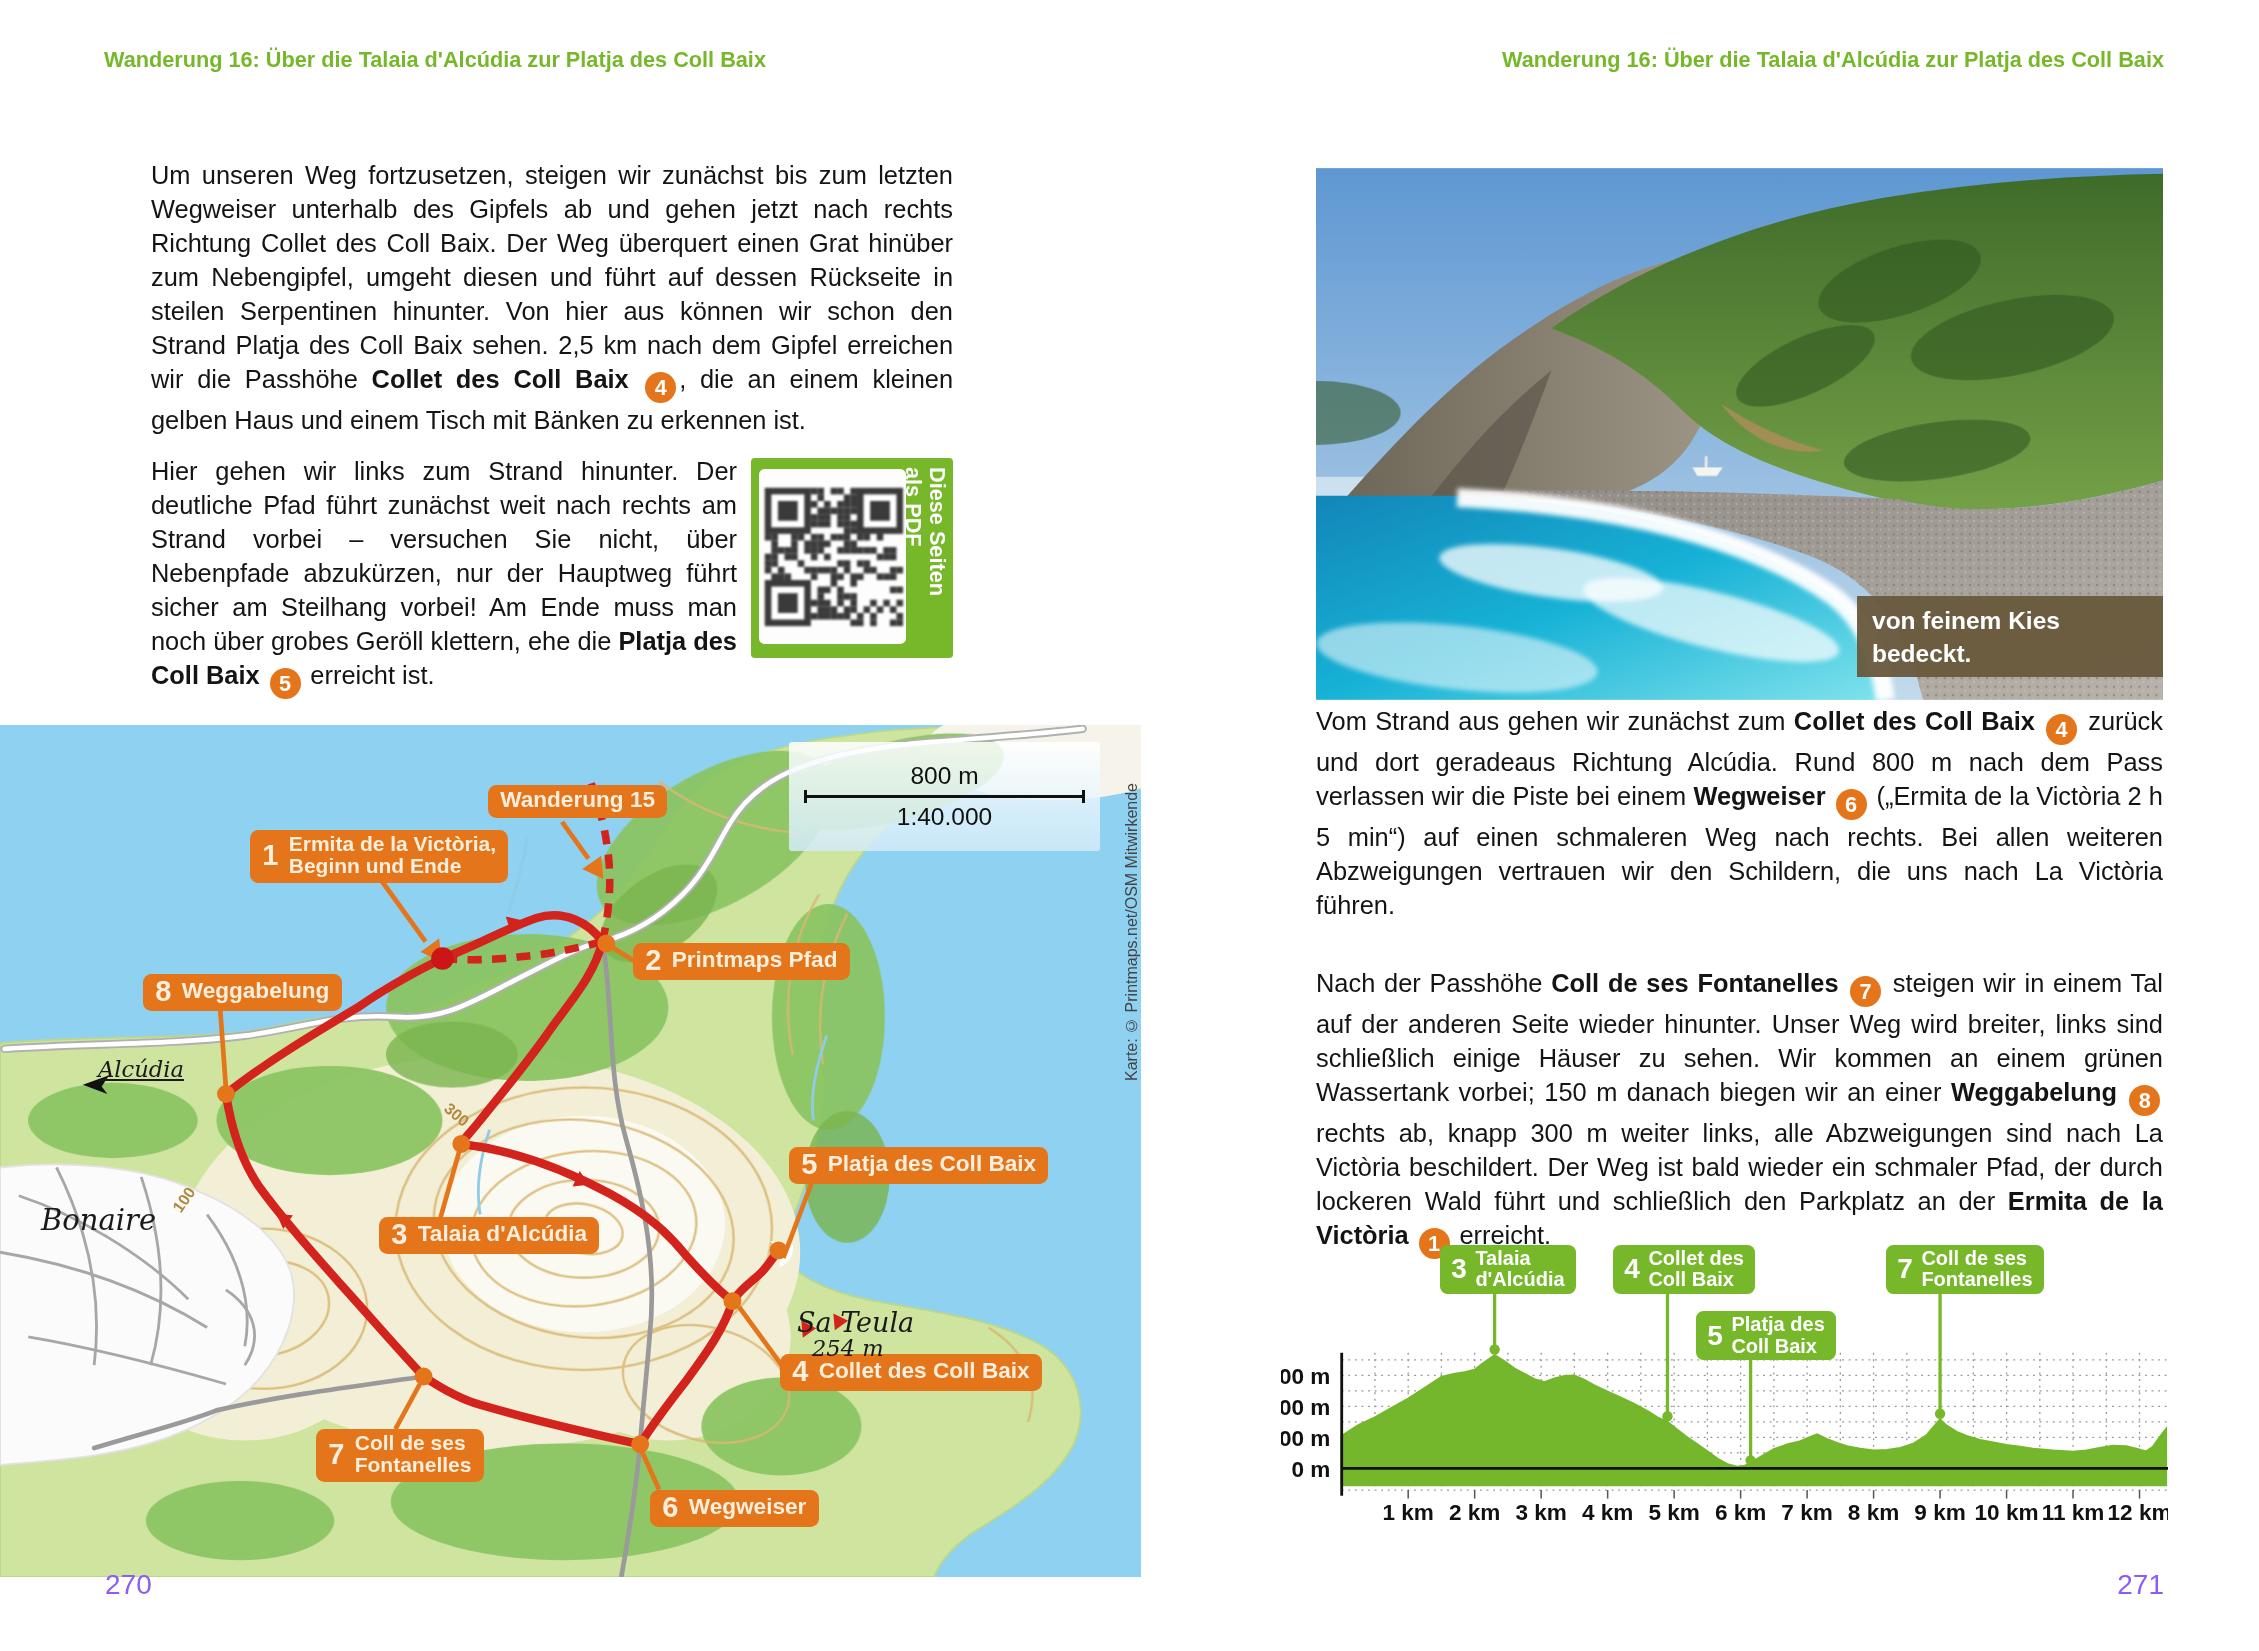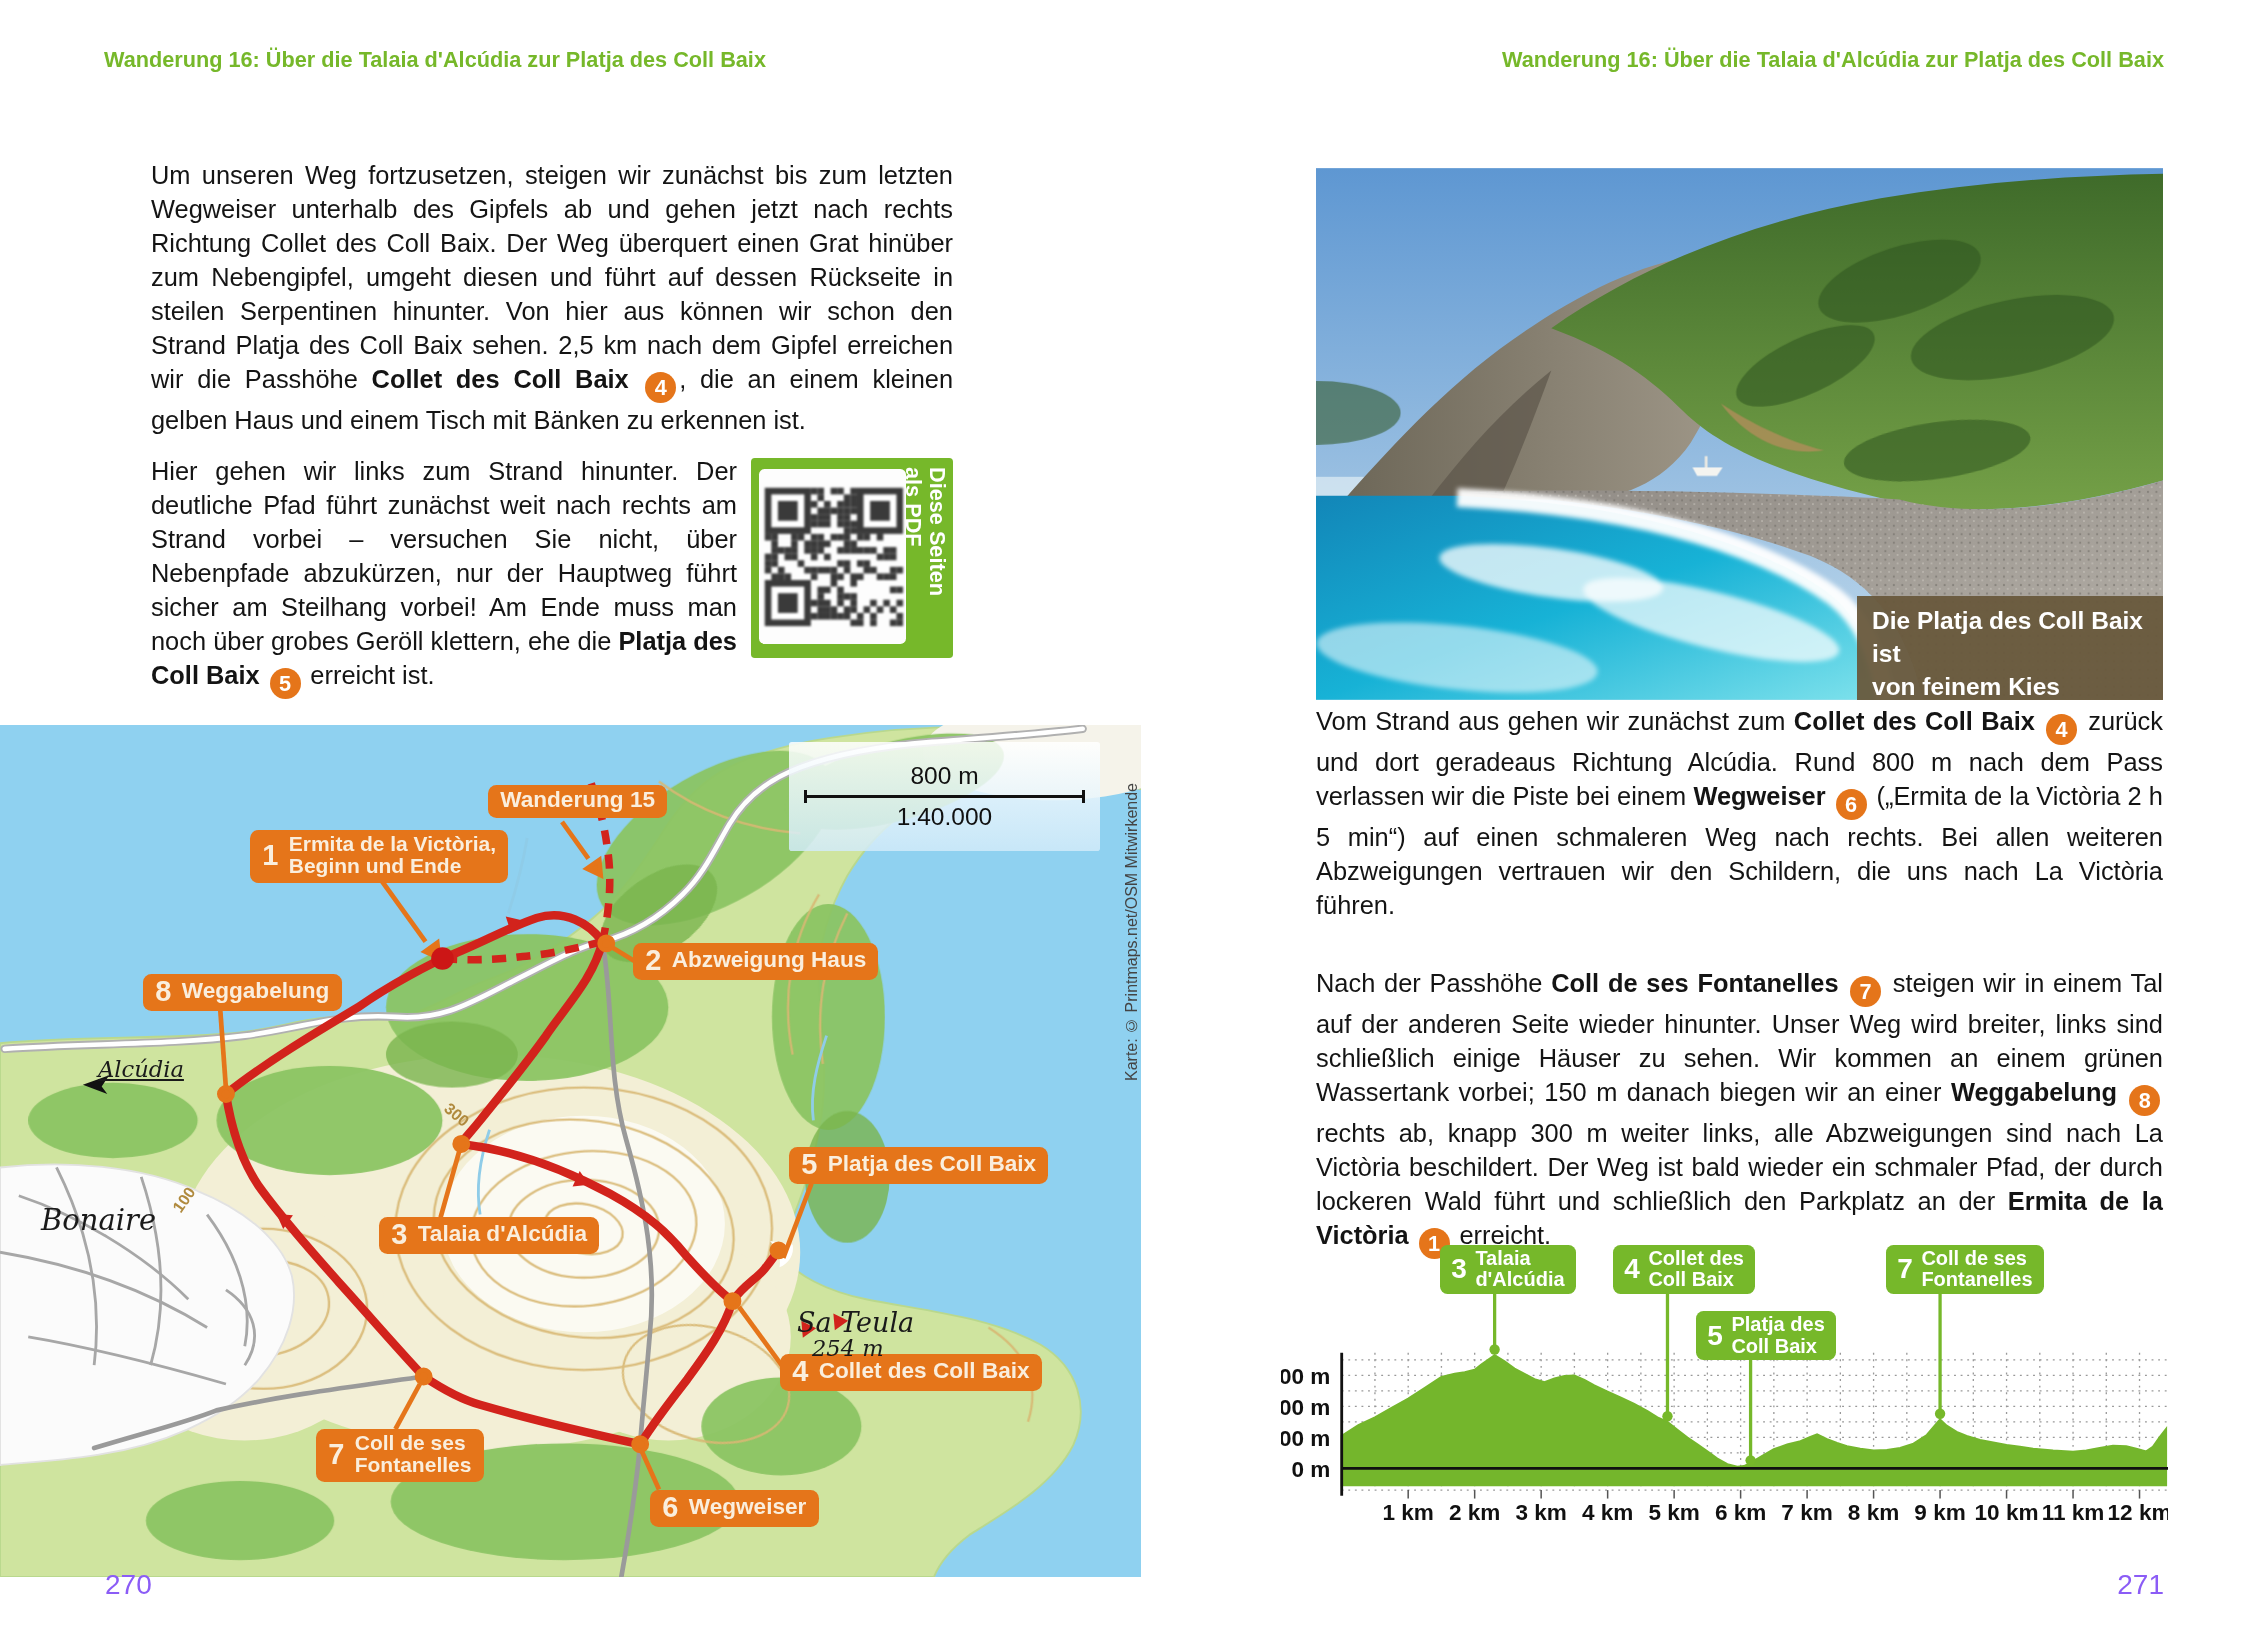--- a/index.html
+++ b/index.html
@@ -359,21 +359,21 @@
     
     <div class="mlabel" style="left:488px;top:60px;">
       <span>Wanderung 15</span>
     </div>
     <div class="mlabel" style="left:250px;top:105px;">
       <span class="n">1</span>
       <span class="two"><span>Ermita de la Victòria,</span><br><span>Beginn und Ende</span></span>
     </div>
     <div class="mlabel" style="left:633px;top:218px;">
       <span class="n">2</span>
-        <span>Abzweigung Haus</span>
+        <span>Printmaps Pfad</span>
     </div>
     <div class="mlabel" style="left:143px;top:249px;">
       <span class="n">8</span>
         <span>Weggabelung</span>
     </div>
     <div class="mlabel" style="left:379px;top:492px;">
       <span class="n">3</span>
         <span>Talaia d'Alcúdia</span>
     </div>
     <div class="mlabel" style="left:789px;top:422px;">
@@ -473,21 +473,20 @@
         <ellipse cx="420" cy="480" rx="140" ry="30" fill="#ffffff" opacity="0.7" transform="rotate(14 420 480)"></ellipse>
         <ellipse cx="150" cy="520" rx="150" ry="34" fill="#e8f7fb" opacity="0.6" transform="rotate(6 150 520)"></ellipse>
       </g>
 
       <g>
         <path d="M400,318 L432,318 L426,327 L405,327 Z" fill="#f4f4f0"></path>
         <rect x="413" y="306" width="3" height="12" fill="#e8e8e2"></rect>
       </g>
     </svg>
     <div class="photocap">
-      <span>Die Platja des Coll Baix ist</span>
       <span>von feinem Kies bedeckt.</span>
     </div>
   </div>
 
   <div class="bodytext" style="left:1316px;top:704px;width:847px;">
     <span>Vom Strand aus gehen wir zunächst zum </span><b>Collet des Coll Baix</b>
     <span class="marker">4</span><span> zurück und dort geradeaus Richtung Alcúdia. Rund 800 m nach dem Pass verlassen wir die Piste bei einem </span><b>Wegweiser</b>
     <span class="marker">6</span><span> („Ermita de la Victòria 2 h 5 min“) auf einen schmaleren Weg nach rechts. Bei allen weiteren Abzweigungen vertrauen wir den Schildern, die uns nach La Victòria führen.</span>
   </div>
 

